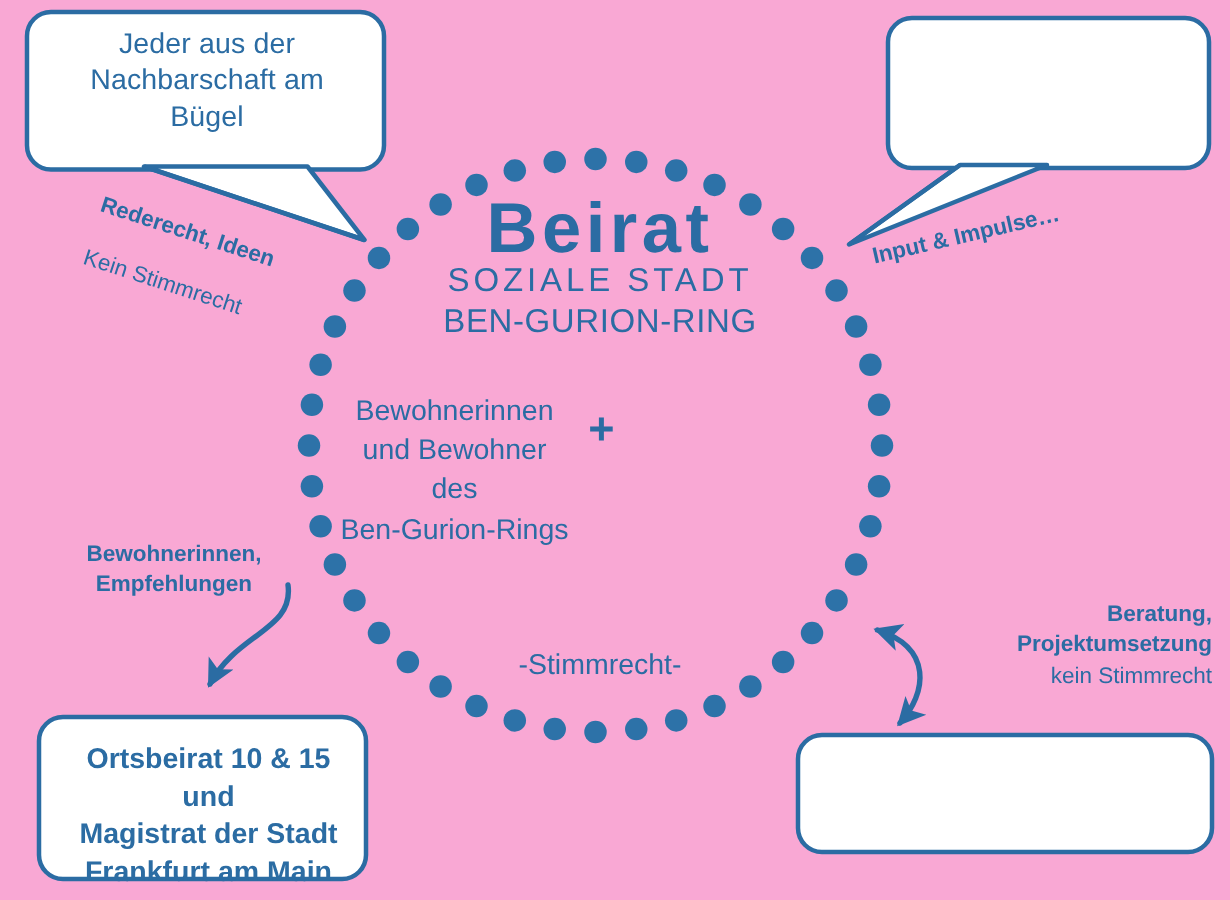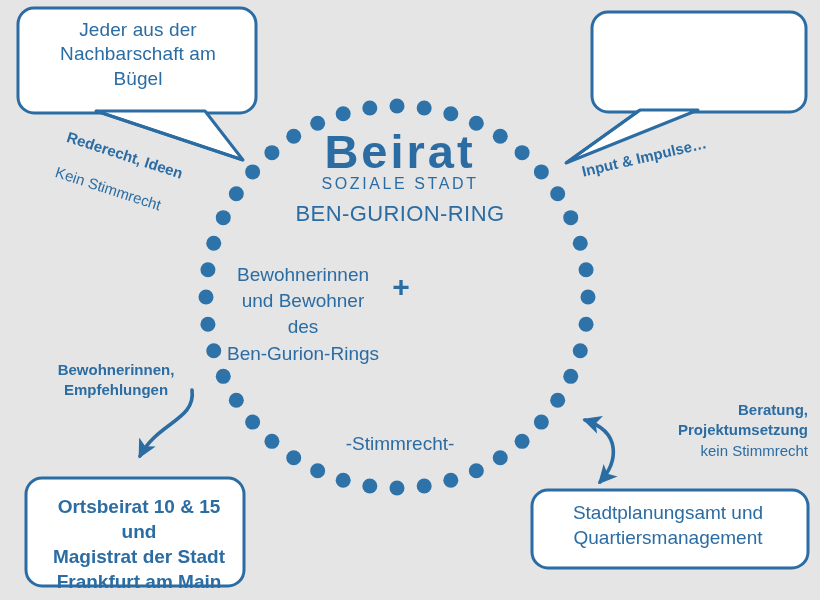--- a/index.html
+++ b/index.html
@@ -4,21 +4,21 @@
 <style>
   html, body {
     margin: 0;
     padding: 0;
     background: #ffffff;
   }
   #stage {
     position: relative;
     width: 820px;
     height: 600px;
-    background: #e5e5e5;
+    background: #f9a8d4;
     overflow: hidden;
     font-family: "Liberation Sans", "DejaVu Sans", sans-serif;
     color: #2b6ca3;
   }
   #svg-layer {
     position: absolute;
     left: 0; top: 0;
     width: 820px;
     height: 600px;
   }
@@ -50,21 +50,21 @@
   
   #title-main {
     left: 240px; top: 128px; width: 320px;
     font-size: 47px;
     font-weight: bold;
     letter-spacing: 3px;
     line-height: 1;
   }
   #title-sub1 {
     left: 240px; top: 176px; width: 320px;
-    font-size: 16px;
+    font-size: 22px;
     font-weight: 400;
     letter-spacing: 2.6px;
     line-height: 1;
   }
   #title-sub2 {
     left: 240px; top: 203px; width: 320px;
     font-size: 22px;
     font-weight: 400;
     letter-spacing: 0.4px;
     line-height: 1;
@@ -245,16 +245,14 @@
 und
 Magistrat der Stadt
 Frankfurt am Main</div>
 
   <div id="label-br">
     <span class="b">Beratung,
 Projektumsetzung</span>
     <span class="n">kein Stimmrecht</span>
   </div>
 
-  <div class="txt box-text" id="box-br-text">Stadtplanungsamt und
-Quartiersmanagement</div>
 
 </div>
 
 </body></html>

